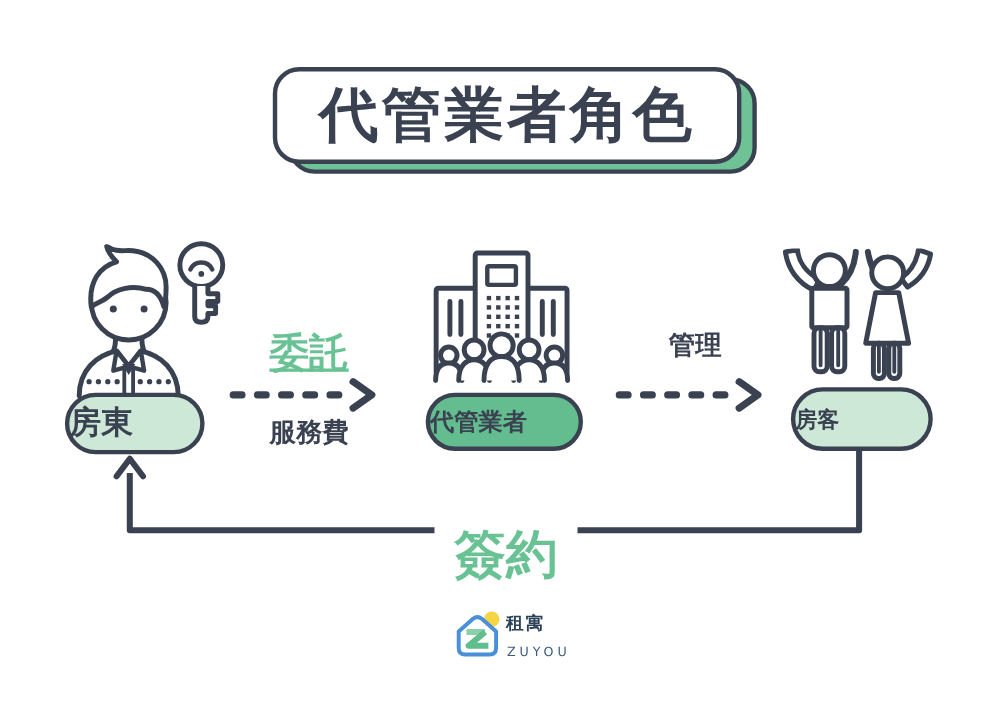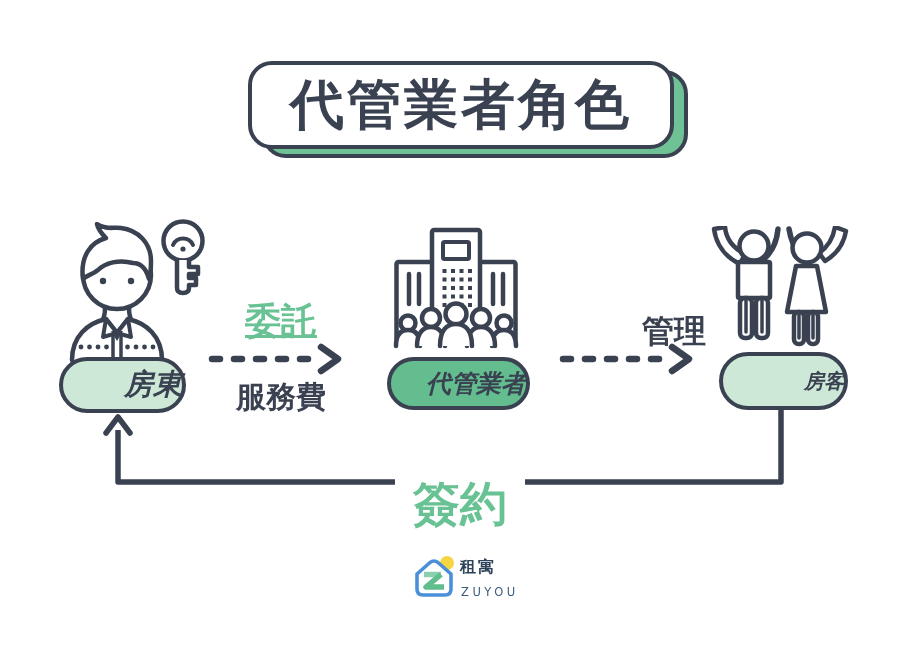--- a/index.html
+++ b/index.html
@@ -24,32 +24,32 @@
   .title-box{
     left:248px;top:61px;width:418px;height:80px;
     background:#ffffff;border:4px solid var(--ink);border-radius:24px;
     display:flex;align-items:center;justify-content:center;
   }
   .title-text{
     font-size:54px;font-weight:bold;color:var(--ink);letter-spacing:3px;white-space:nowrap;
   }
   
   .pill{
-    display:flex;align-items:center;justify-content:flex-end;
+    display:flex;align-items:center;justify-content:flex-start;
     border:4px solid var(--ink);border-radius:999px;
-    font-weight:bold;color:var(--ink);z-index:5;white-space:nowrap;font-style:italic;
+    font-weight:bold;color:var(--ink);z-index:5;white-space:nowrap;
   }
   .pill-landlord{left:59px;top:357px;width:119px;height:48px;background:var(--pill-light);font-size:29px;}
-  .pill-agent{left:387px;top:357px;width:135px;height:45px;background:var(--pill-mid);font-size:25px;}
+  .pill-agent{left:387px;top:357px;width:135px;height:45px;background:var(--pill-mid);font-size:22px;}
   .pill-tenant{left:719px;top:352px;width:121px;height:50px;background:var(--pill-light);font-size:20px;}
   
   .lbl{text-align:center;font-weight:bold;white-space:nowrap;}
   .lbl-entrust{left:207px;top:297px;width:148px;font-size:36px;color:var(--green);text-decoration:underline;}
-  .lbl-fee{left:207px;top:377px;width:148px;font-size:30px;color:var(--ink);}
-  .lbl-manage{left:558px;top:310px;width:148px;font-size:32px;color:var(--ink);text-align:right;}
+  .lbl-fee{left:207px;top:377px;width:148px;font-size:24px;color:var(--ink);}
+  .lbl-manage{left:558px;top:298px;width:148px;font-size:24px;color:var(--ink);}
   .lbl-contract{left:395px;top:473px;width:130px;font-size:47px;color:var(--green);z-index:6;}
   
   .ink{stroke:var(--ink);fill:none;stroke-width:4.5;stroke-linecap:round;stroke-linejoin:round;}
   .inkf{stroke:var(--ink);fill:#ffffff;stroke-width:4.5;stroke-linecap:round;stroke-linejoin:round;}
   .inkdot{fill:var(--ink);stroke:none;}
   
   .logo-name{left:460px;top:557px;font-size:16px;font-weight:bold;color:var(--navy);letter-spacing:2px;}
   .logo-rom{left:461px;top:585px;font-size:11.5px;font-weight:normal;color:#3D5B7C;letter-spacing:3.5px;}
 </style>
 </head>

